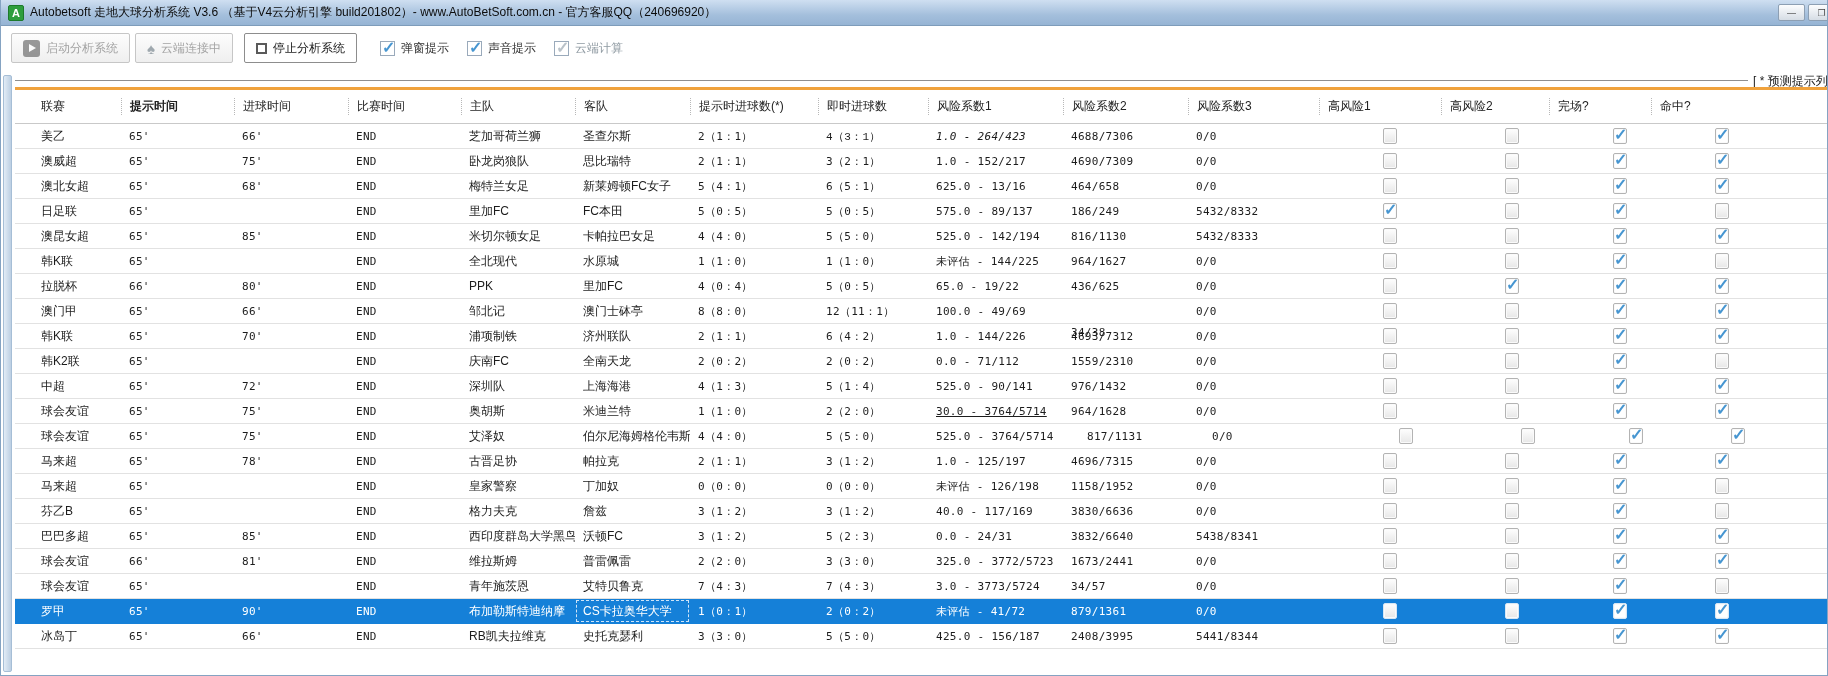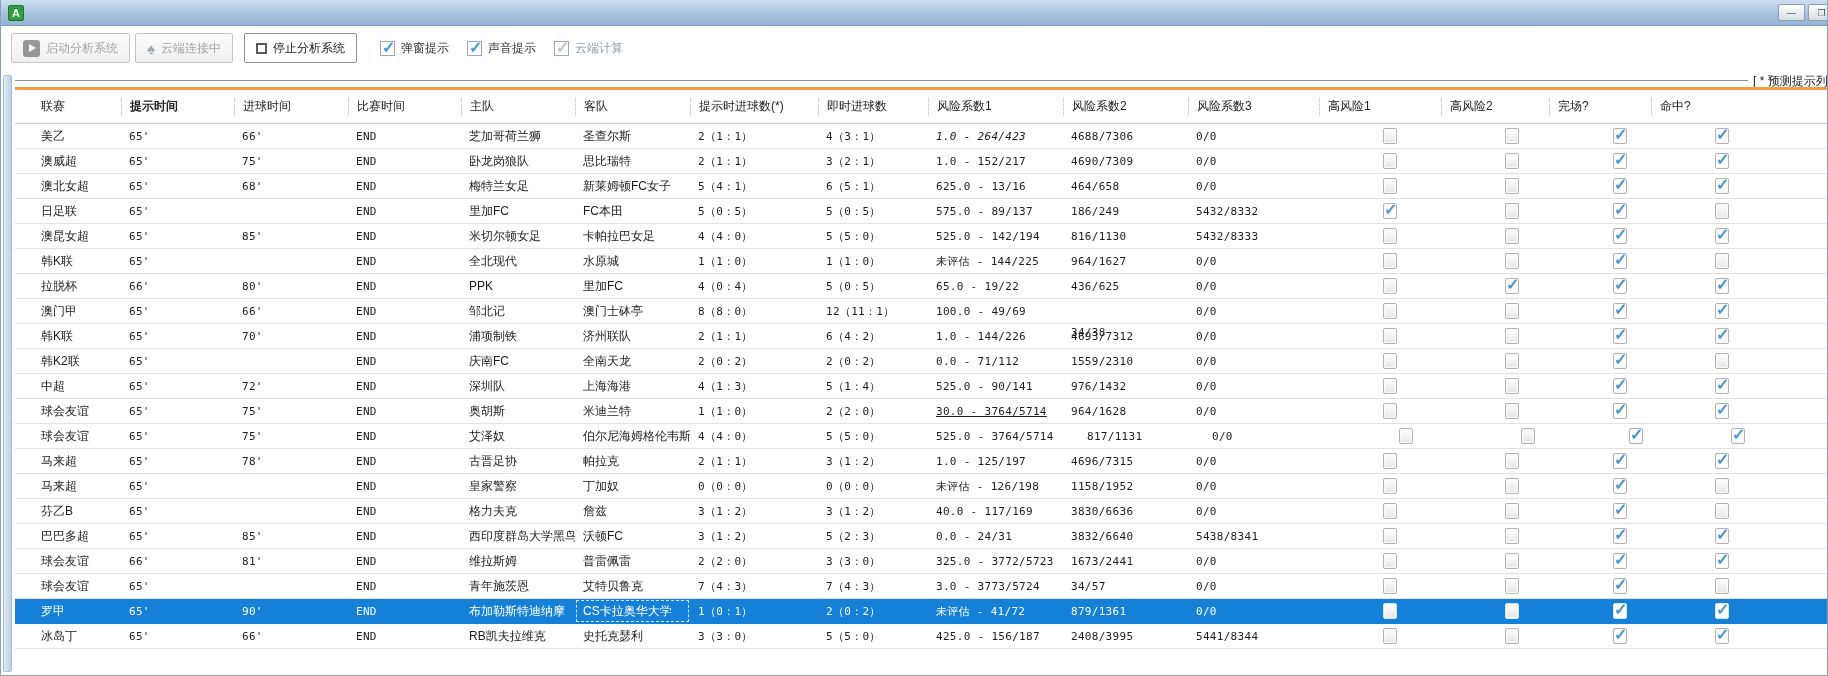--- a/index.html
+++ b/index.html
@@ -53,20 +53,21 @@
   .grid-row.selected .gcb { border-color:#d7e7f5; }
   .gr-cell.focus-cell { outline:1px dashed #cfe4f8; outline-offset:-2px; }
 </style>
 </head>
 <body>
 
 <div class="window">
 
   <div class="titlebar">
     <div class="app-icon">A</div>
+    <div class="title-text">Autobetsoft 走地大球分析系统 V3.6 （基于V4云分析引擎 build201802）- www.AutoBetSoft.com.cn - 官方客服QQ（240696920）</div>
     <div class="win-buttons">
       <div class="win-btn">
           <span>—</span>
         </div>
       <div class="win-btn">
           <span>❐</span>
         </div>
     </div>
   </div>
 
@@ -122,21 +123,21 @@
         </div>
       <div class="grid-body">
           <div class="grid-row">
             <div class="gr-cell first" style="width: 106px;">美乙</div>
             <div class="gr-cell num" style="width: 113px;">65'</div>
             <div class="gr-cell num" style="width: 114px;">66'</div>
             <div class="gr-cell num" style="width: 113px;">END</div>
             <div class="gr-cell" style="width: 114px;">芝加哥荷兰狮</div>
             <div class="gr-cell" style="width: 115px;">圣查尔斯</div>
             <div class="gr-cell num" style="width: 128px;">2（1：1）</div>
-            <div class="gr-cell num" style="width: 110px;">4（3：1）</div>
+            <div class="gr-cell num" style="width: 110px; font-family: Liberation Mono, monospace;">4（3：1）</div>
             <div class="gr-cell num" style="width: 135px; font-style: italic;">1.0 - 264/423</div>
             <div class="gr-cell num" style="width: 125px;">4688/7306</div>
             <div class="gr-cell num" style="width: 131px;">0/0</div>
             <div class="gr-cell cb-cell" style="width: 122px;">
               <div class="gcb"></div>
             </div>
             <div class="gr-cell cb-cell" style="width: 108px;">
               <div class="gcb"></div>
             </div>
             <div class="gr-cell cb-cell" style="width: 102px;">

